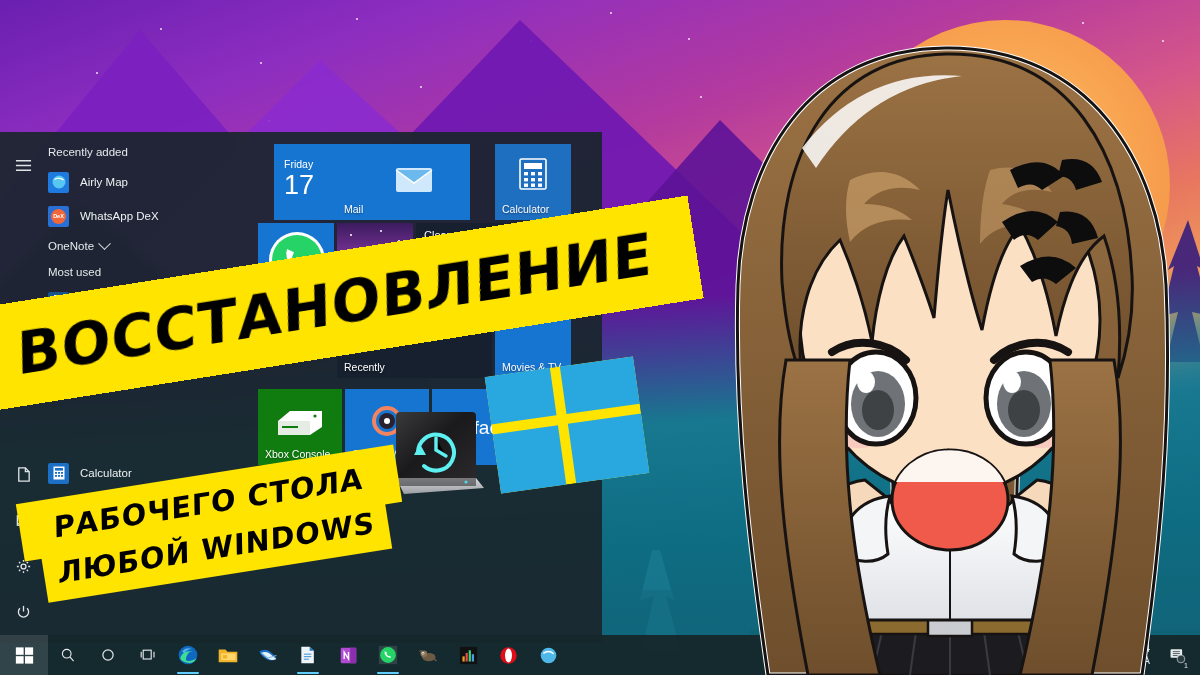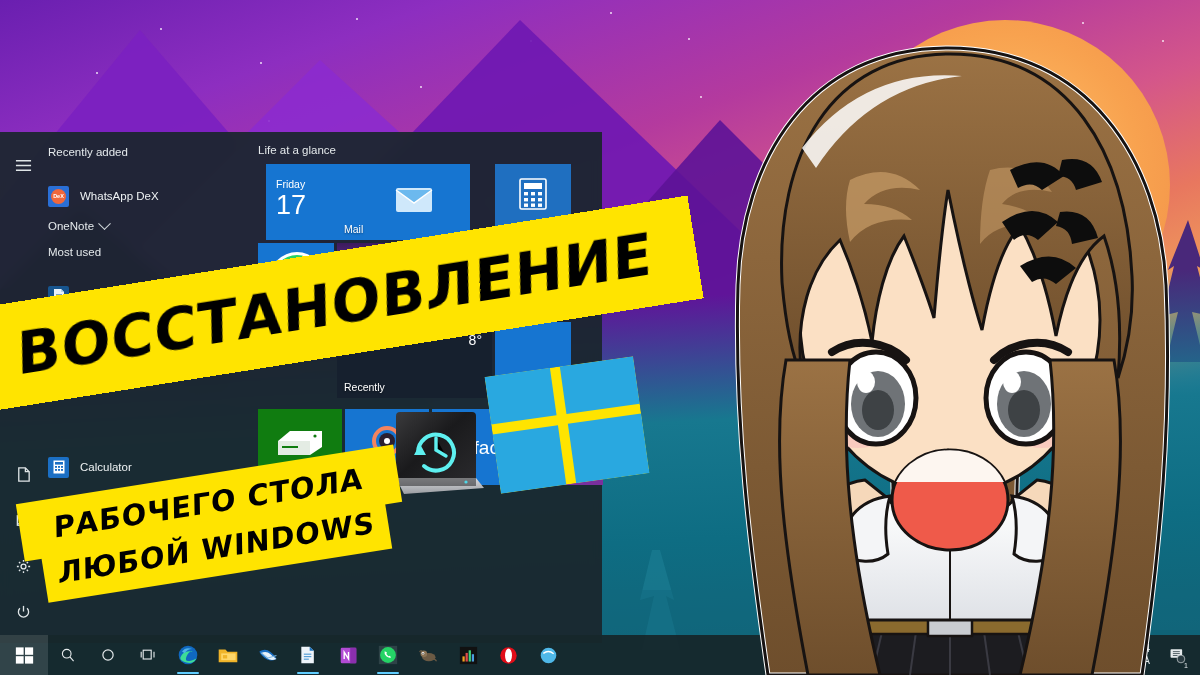--- a/index.html
+++ b/index.html
@@ -45,21 +45,21 @@
   }
   .rail .spacer { flex:1; }
   .rail-btn {
     width:46px; height:46px; display:flex; align-items:center; justify-content:center;
     color:#dfe5e7;
   }
   .rail-btn svg { width:17px; height:17px; fill:none; stroke:#dfe5e7; stroke-width:1.4; }
 
   .applist { width:208px; padding:10px 0 0 0; overflow:hidden; flex:none; }
   .applist h4 {
-    font-size:11.5px; font-weight:400; color:#e4e9eb; margin:4px 0 21px 2px;
+    font-size:11.5px; font-weight:400; color:#e4e9eb; margin:4px 0 7px 2px;
   }
   .app-row {
     display:flex; align-items:center; gap:11px; height:34px; padding-left:2px;
   }
   .app-ico {
     width:21px; height:21px; border-radius:2px; flex:none;
     display:flex; align-items:center; justify-content:center;
     font-size:7px; font-weight:700; color:#fff; overflow:hidden;
   }
   .app-label { font-size:11.5px; color:#eef2f3; white-space:nowrap; }
@@ -206,20 +206,29 @@
           <path d="M5.2 4.6a5.4 5.4 0 1 0 7.6 0"></path>
           <path d="M9 2v6"></path>
         </svg>
     </div>
     <div style="height:8px"></div>
   </div>
 
   <div class="applist">
     <h4>Recently added</h4>
 
+    <div class="app-row">
+      <span class="app-ico" style="background:#1f7ae0">
+        <svg viewBox="0 0 20 20" style="width:20px;height:20px">
+            <circle cx="10" cy="10" r="6.5" fill="#57c6f0"></circle>
+            <path d="M5.5 7.5q4.5-3 9 .5" stroke="#fff" stroke-width="1.4" fill="none"></path>
+          </svg>
+      </span>
+      <span class="app-label">Airly Map</span>
+    </div>
 
 
     <div class="app-row">
       <span class="app-ico" style="background:#2a6fd6">
         <span style="display:flex;align-items:center;justify-content:center;width:15px;height:15px;border-radius:50%;background:#f0673c;font-size:5.5px;font-weight:700">DeX</span>
       </span>
       <span class="app-label">WhatsApp DeX</span>
     </div>
 
     <div class="expand-row">
@@ -266,24 +275,23 @@
               <rect x="9" y="12" width="2" height="1.8"></rect>
               <rect x="12" y="12" width="2" height="1.8"></rect>
             </g>
           </svg>
       </span>
       <span class="app-label">Calculator</span>
     </div>
   </div>
 
   <div class="tiles-pane">
-    <h4>Life at a glance</h4>
     <div class="tile-grid">
 
-      <div class="tile" style="left:8px;top:0;width:76px;height:76px;background:#1675d1">
+      <div class="tile" style="left:16px;top:0;width:76px;height:76px;background:#1675d1">
         <div style="padding:14px 0 0 10px">
           <div style="font-size:10.5px">Friday</div>
           <div style="font-size:27px;font-weight:400;line-height:30px">17</div>
         </div>
       </div>
 
       <div class="tile" style="left:79px;top:0;width:133px;height:76px;background:#1675d1">
         <svg style="position:absolute;left:58px;top:22px;width:38px;height:28px" viewBox="0 0 38 28">
           <rect x="1" y="2" width="36" height="24" rx="2" fill="#cfe8fb"></rect>
           <path d="M1 4l18 13L37 4" fill="#6cb9ee"></path>

